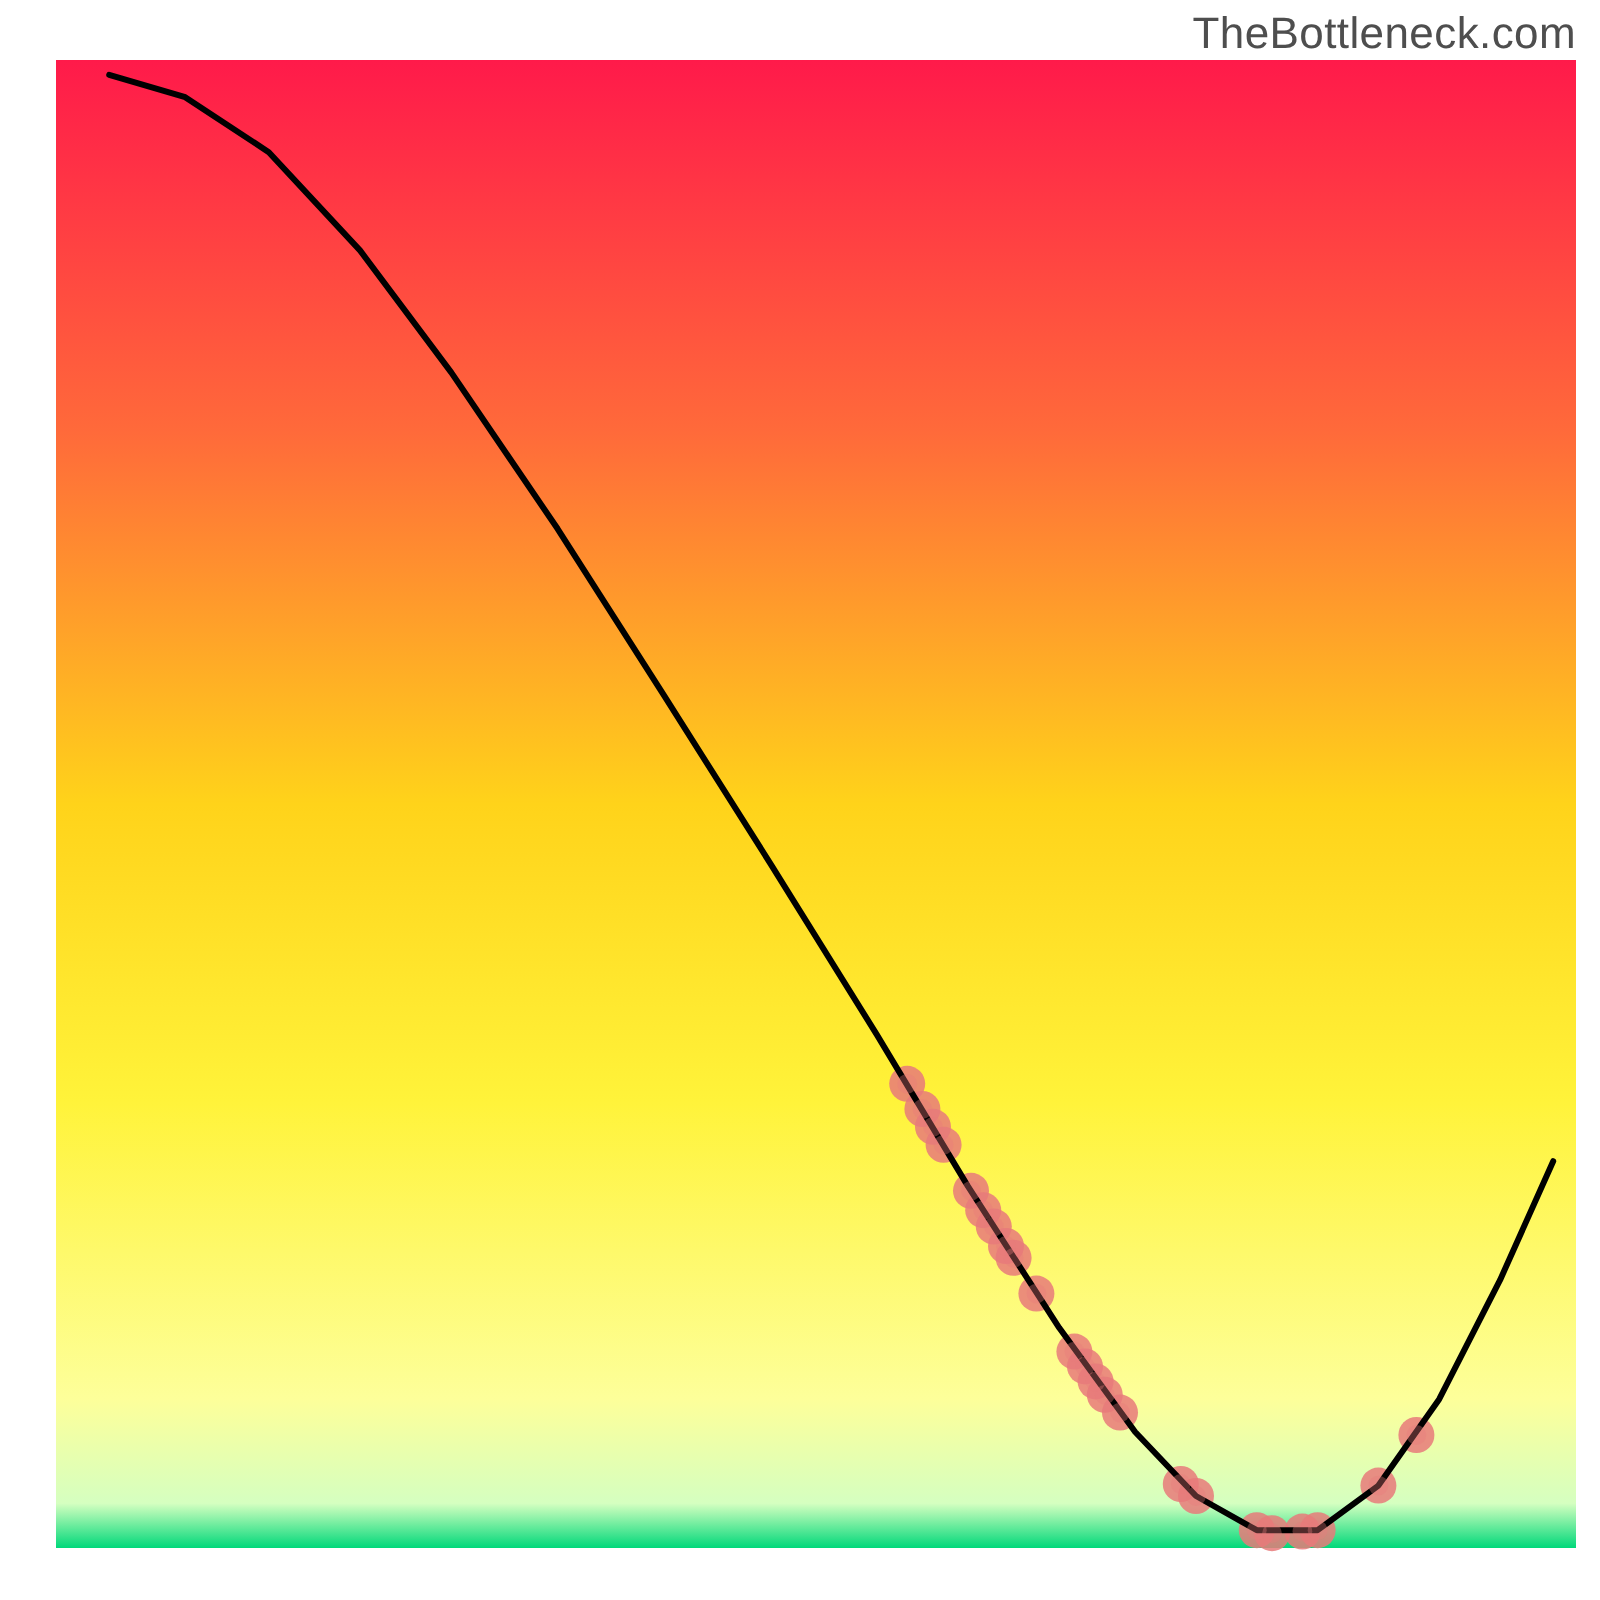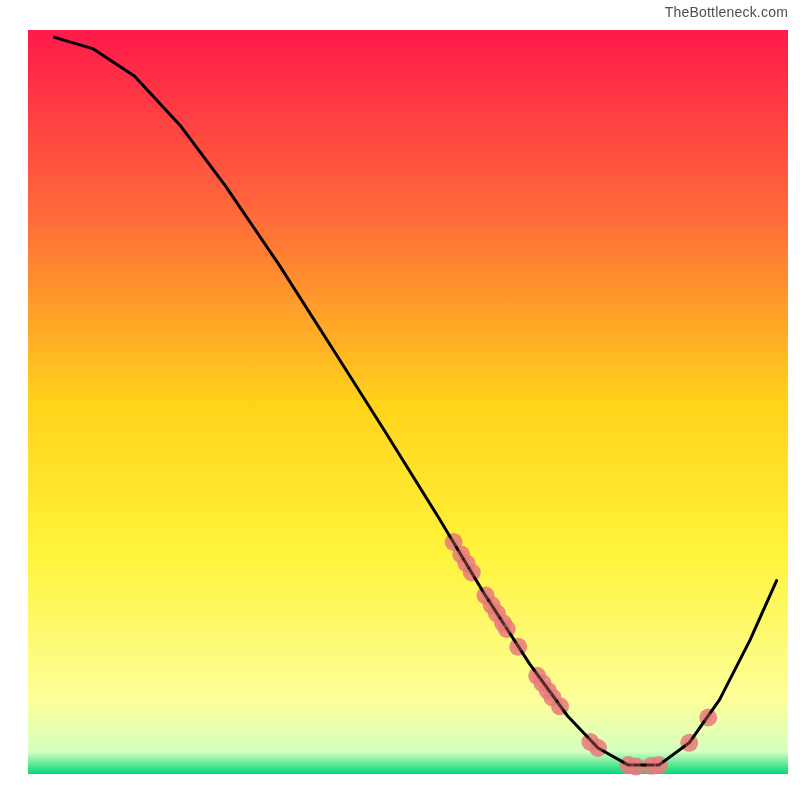--- a/index.html
+++ b/index.html
@@ -13,21 +13,21 @@
   .wrap {
     position: relative;
     width: 800px;
     height: 800px;
   }
   .attribution {
     position: absolute;
     top: 4px;
     right: 12px;
     color: #4e4e4e;
-    font-size: 14px;
+    font-size: 22px;
     font-weight: 400;
     letter-spacing: 0.2px;
   }
   svg {
     display: block;
   }
 </style>
 </head>
 <body>
 <div class="wrap">

